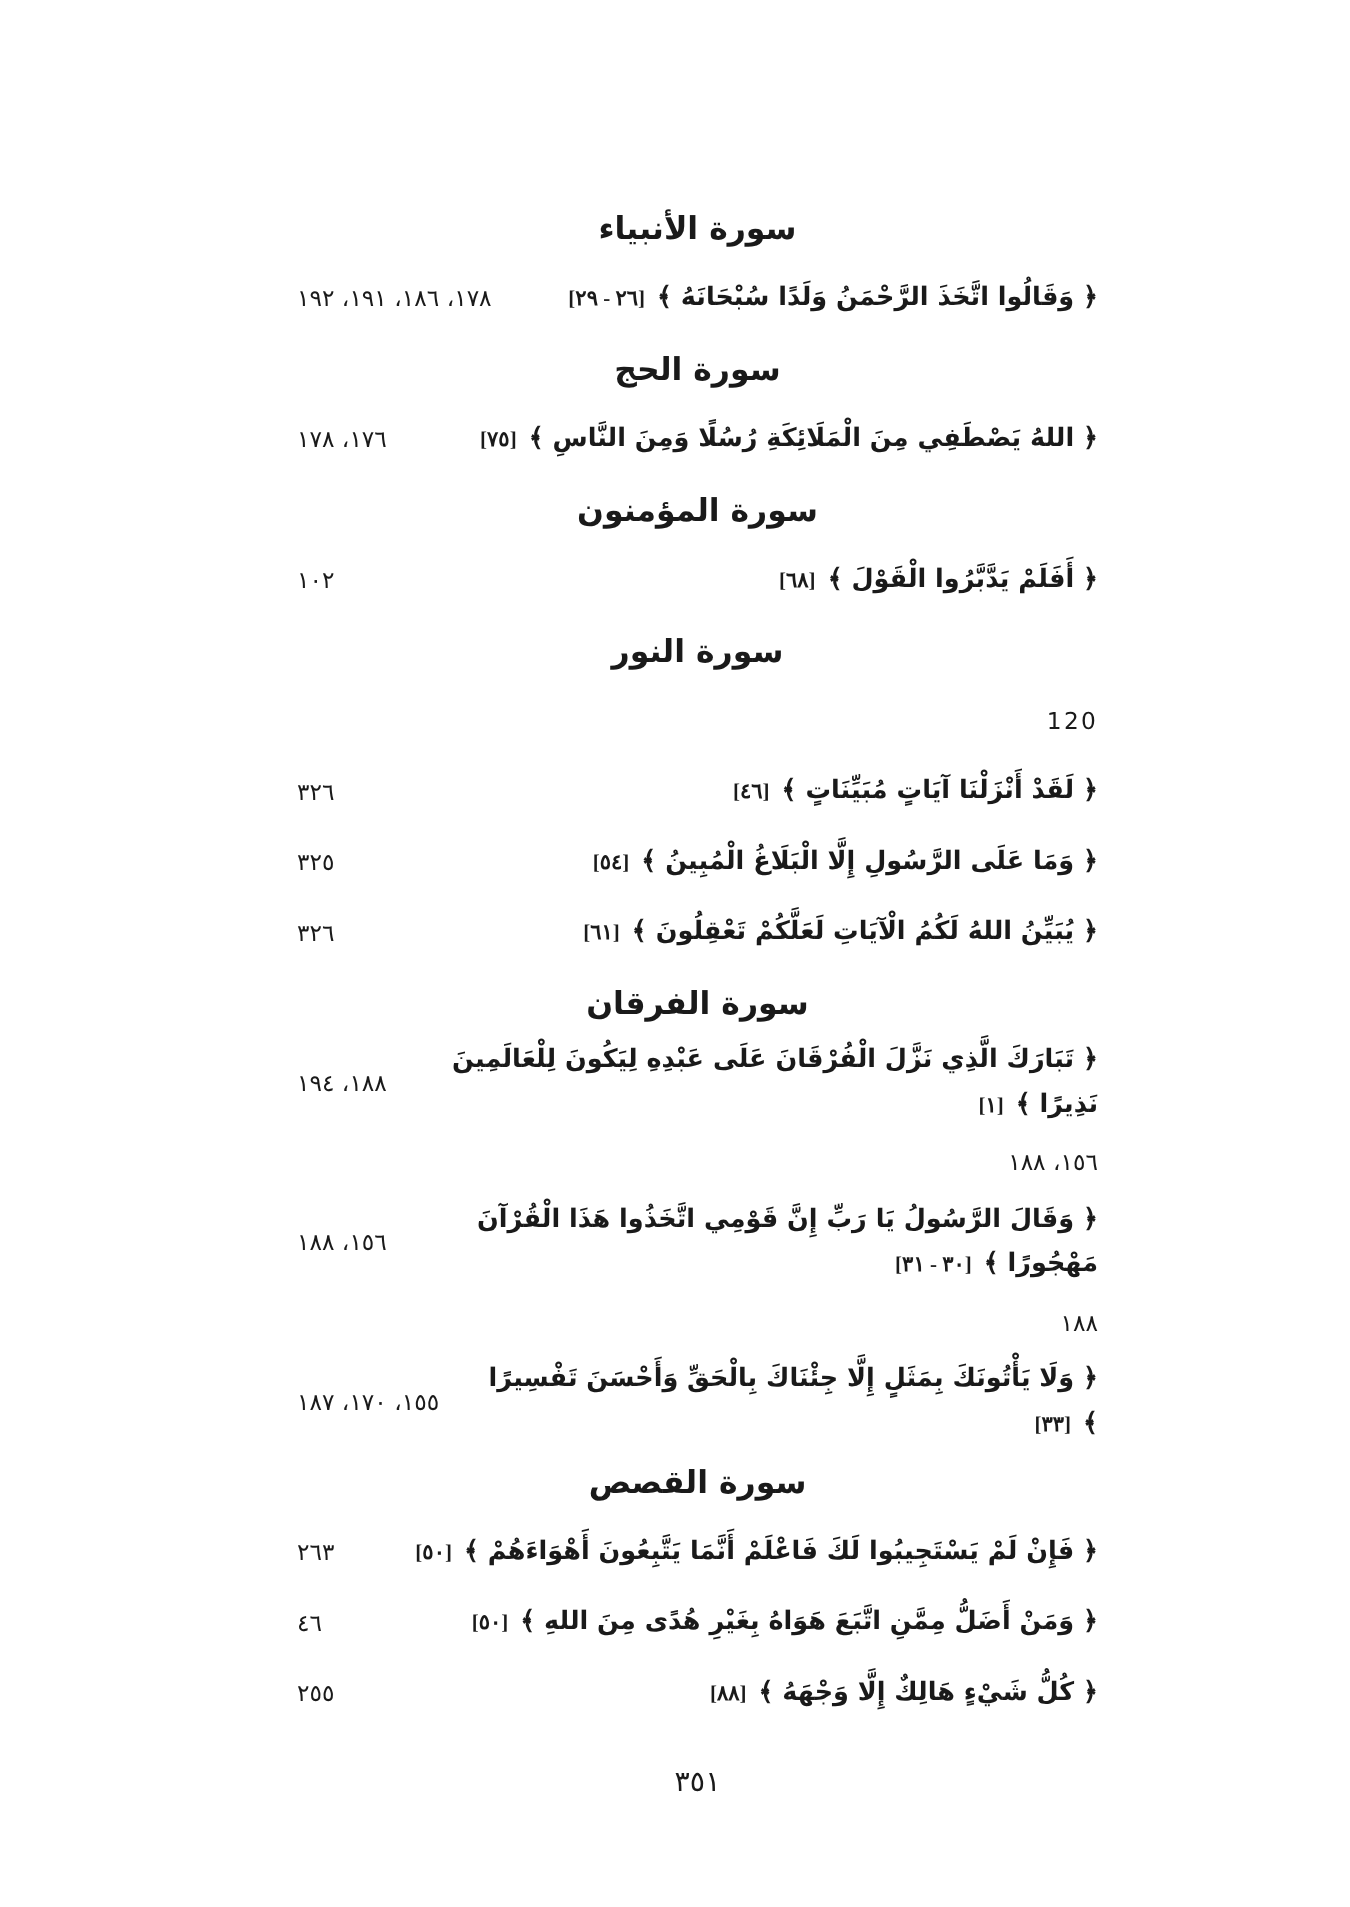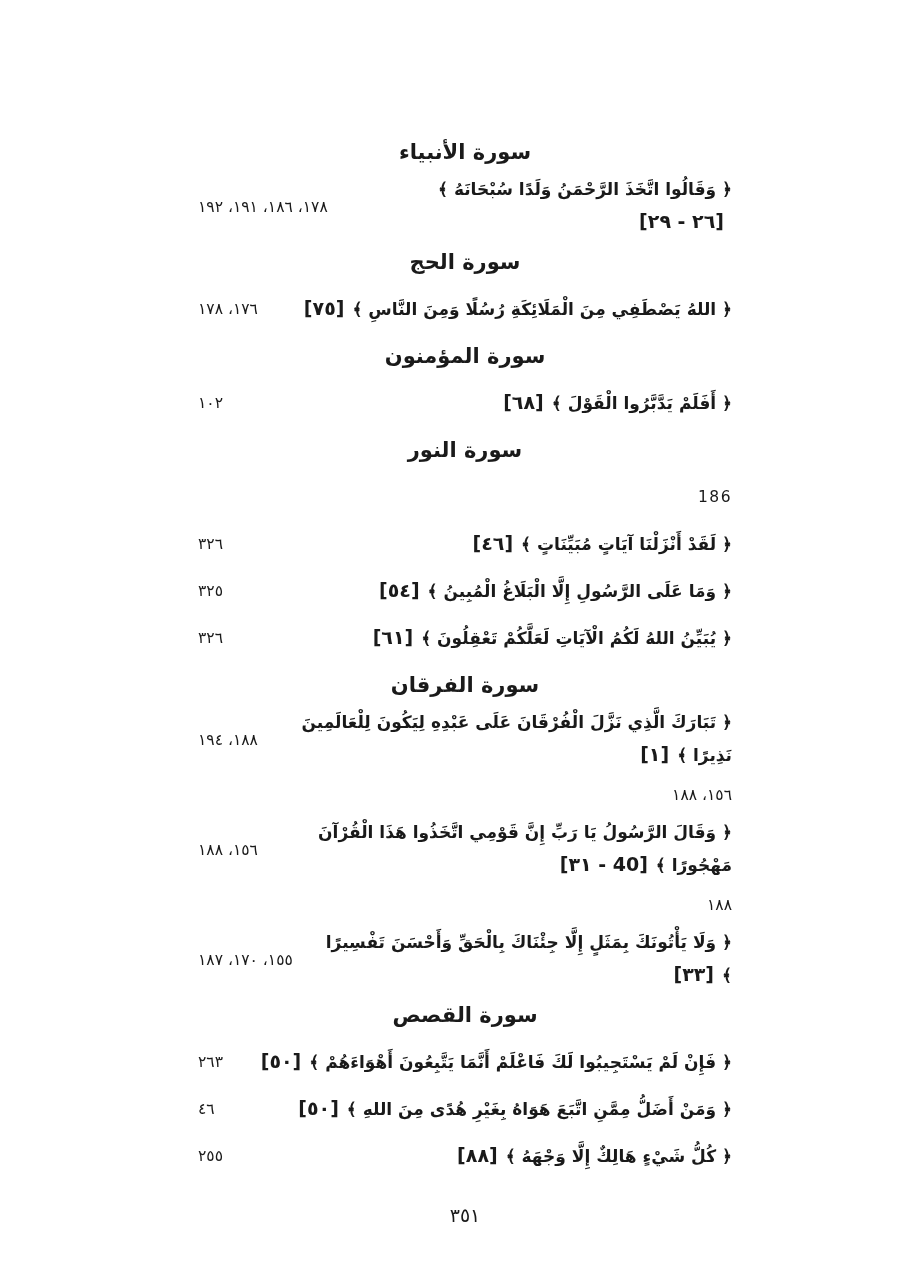--- a/index.html
+++ b/index.html
@@ -33,24 +33,25 @@
     align-items: center;
     min-height: 47px;
     gap: 18px;
   }
   .verse-cell {
     font-size: 17px;
     font-weight: bold;
     line-height: 1.75;
   }
   .verse-ref {
-    font-size: 19px;
+    font-size: 14px;
     font-weight: bold;
     margin-inline-start: 8px;
     white-space: nowrap;
+    font-family: Liberation Serif, serif;
   }
   .page-refs {
     font-size: 15.5px;
     white-space: nowrap;
     letter-spacing: 1.5px;
     flex: none;
   }
   .footer-page-number {
     text-align: center;
     font-size: 19px;
@@ -100,21 +101,21 @@
     </div>
     <div class="page-refs">١٠٢</div>
   </div>
 </div>
   </section>
 
   <section class="surah-section">
     <h2 class="surah-heading">سورة النور</h2>
     <div class="section-entries">
   <div class="entry-row">
-    <div class="page-refs">186</div>
+    <div class="page-refs">120</div>
   </div>
 
   <div class="entry-row">
     <div class="verse-cell">
       <span class="verse-text">﴿ لَقَدْ أَنْزَلْنَا آيَاتٍ مُبَيِّنَاتٍ ﴾</span><span class="verse-ref">[٤٦]</span>
     </div>
     <div class="page-refs">٣٢٦</div>
   </div>
 
   <div class="entry-row">
@@ -142,21 +143,21 @@
     </div>
     <div class="page-refs">١٨٨، ١٩٤</div>
   </div>
 
   <div class="entry-row">
     <div class="page-refs">١٥٦، ١٨٨</div>
   </div>
 
   <div class="entry-row">
     <div class="verse-cell">
-      <span class="verse-text">﴿ وَقَالَ الرَّسُولُ يَا رَبِّ إِنَّ قَوْمِي اتَّخَذُوا هَذَا الْقُرْآنَ مَهْجُورًا ﴾</span><span class="verse-ref">[40 - ٣١]</span>
+      <span class="verse-text">﴿ وَقَالَ الرَّسُولُ يَا رَبِّ إِنَّ قَوْمِي اتَّخَذُوا هَذَا الْقُرْآنَ مَهْجُورًا ﴾</span><span class="verse-ref">[٣٠ - ٣١]</span>
     </div>
     <div class="page-refs">١٥٦، ١٨٨</div>
   </div>
 
   <div class="entry-row">
     <div class="page-refs">١٨٨</div>
   </div>
 
   <div class="entry-row">
     <div class="verse-cell">

